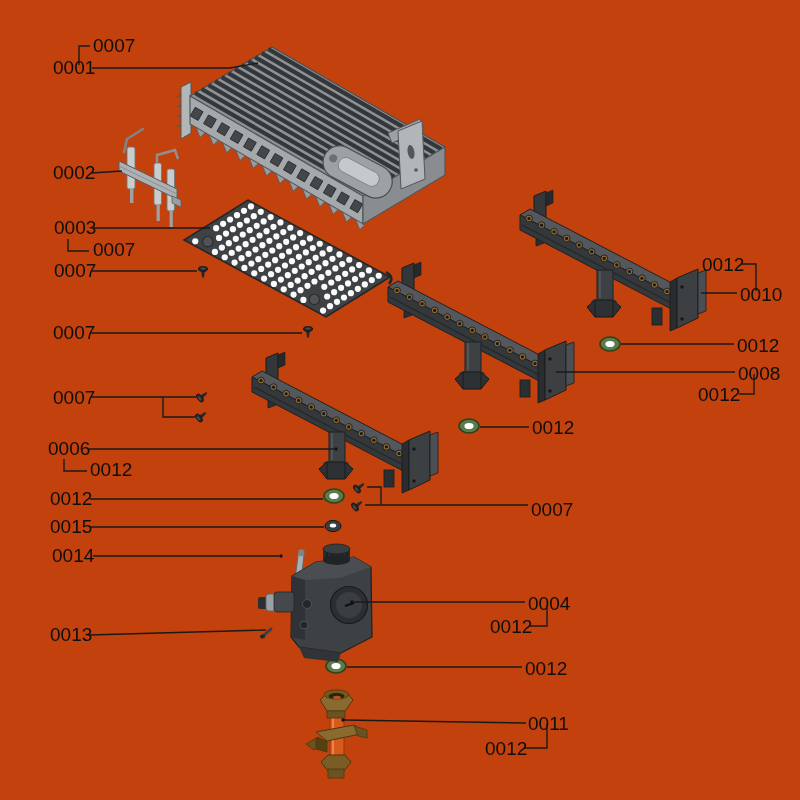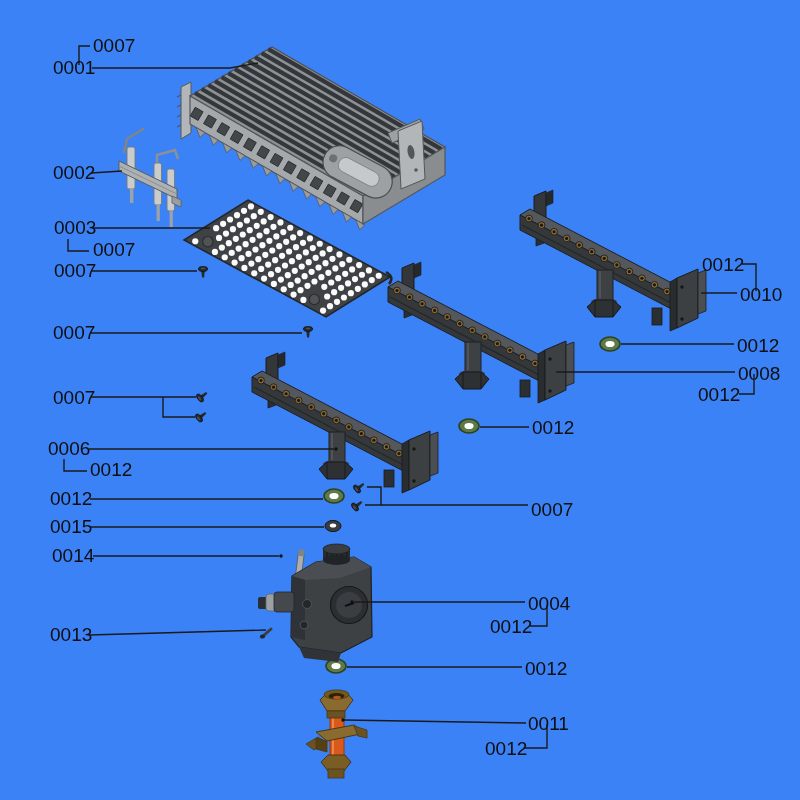--- a/index.html
+++ b/index.html
@@ -1,16 +1,16 @@
 <!DOCTYPE html>
 <html><head>
 <meta charset="utf-8">
 <style>
   html,body{margin:0;padding:0;background:#ffffff;}
-  .canvas{position:relative;width:800px;height:800px;background:#3b82f6;overflow:hidden;
+  .canvas{position:relative;width:800px;height:800px;background:#c2410c;overflow:hidden;
           font-family:"Liberation Sans","DejaVu Sans",sans-serif;}
   svg{display:block;}
   text.pn{font-family:"Liberation Sans","DejaVu Sans",sans-serif;font-size:19px;fill:#0e0e0e;}
   .leader{fill:none;stroke:#1a1a1a;stroke-width:1.4px;}
 </style>
 </head>
 <body>
 
 <div class="canvas">
 <svg width="800" height="800" viewBox="0 0 800 800" xmlns="http://www.w3.org/2000/svg">

